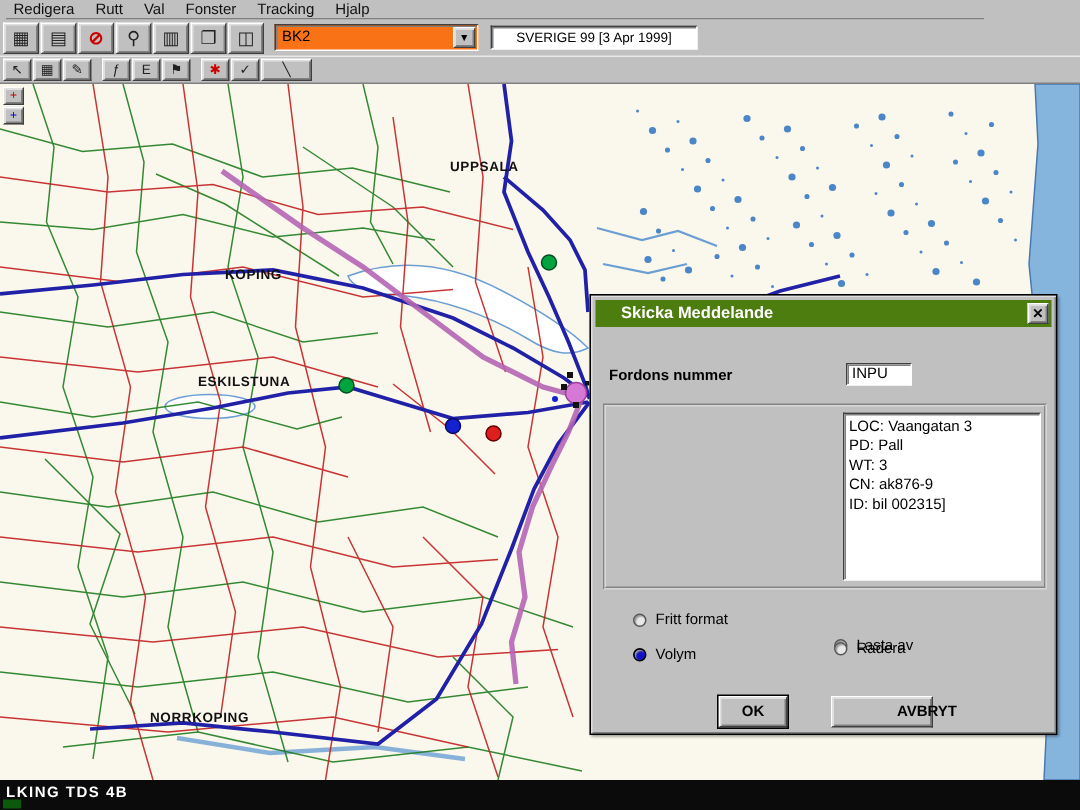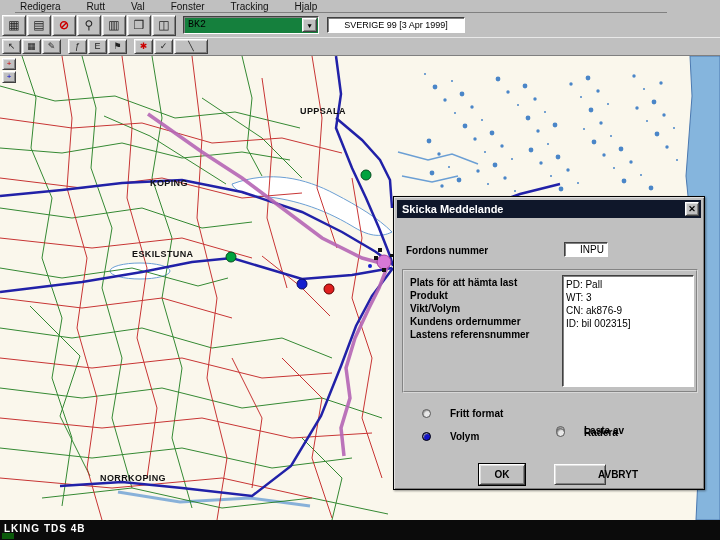--- a/index.html
+++ b/index.html
@@ -6,34 +6,34 @@
   body { font-family: "Liberation Sans", sans-serif; background:#555; }
   .screen { position:relative; width:720px; height:540px; overflow:hidden; background:#c0c0c0; }
 
   
   .raised { background:#c0c0c0; border:1px solid; border-color:#ffffff #404040 #404040 #ffffff;
             box-shadow: inset 1px 1px 0 #dfdfdf, inset -1px -1px 0 #808080; }
   .sunken { background:#ffffff; border:1px solid; border-color:#404040 #ffffff #ffffff #404040;
             box-shadow: inset 1px 1px 0 #808080; }
 
   
-  .menubar { position:absolute; left:15px; top:0; width:652px; height:13px; background:#c0c0c0;
-             display:flex; gap:26px; align-items:center; padding:0 5px; font-size:10px; color:#111;
+  .menubar { position:absolute; left:4px; top:0; width:652px; height:13px; background:#c0c0c0;
+             display:flex; gap:14px; align-items:center; padding:0 5px; font-size:10px; color:#111;
              border-bottom:1px solid #808080; }
   .menu-item { cursor:default; white-space:nowrap; }
 
   
   .toolbar1 { position:absolute; left:0; top:13px; width:720px; height:25px; background:#c0c0c0;
               display:flex; align-items:center; padding-left:2px; border-bottom:1px solid #e8e8e8; }
   .tbtn { width:24px; height:21px; margin-right:1px; font-size:12px; line-height:18px; text-align:center;
           color:#222; cursor:pointer; overflow:hidden; }
   .tbtn.red { color:#cc0000; font-weight:bold; }
-  .combo { position:relative; width:136px; height:18px; margin-left:6px; background:#15803d;
+  .combo { position:relative; width:136px; height:18px; margin-left:6px; background:#f97316;
            border:1px solid; border-color:#404040 #ffffff #ffffff #404040; box-shadow: inset 1px 1px 0 #808080;
-           font-size:10px; line-height:16px; padding-left:4px; color:#000; cursor:pointer;font-family:Liberation Mono, monospace; }
+           font-size:10px; line-height:16px; padding-left:4px; color:#000; cursor:pointer; }
   .combo-arrow { position:absolute; right:1px; top:1px; width:15px; height:14px; font-size:7px; line-height:14px;
                  text-align:center; color:#000; }
   .mapfield { width:138px; height:16px; margin-left:8px; background:#fff;
               border:1px solid; border-color:#404040 #ffffff #ffffff #404040; box-shadow: inset 1px 1px 0 #808080;
               font-size:9px; line-height:14px; text-align:center; color:#000; }
 
   
   .toolbar2 { position:absolute; left:0; top:38px; width:720px; height:18px; background:#c0c0c0;
               display:flex; align-items:center; padding-left:2px; border-bottom:1px solid #808080; }
   .sbtn { width:19px; height:15px; margin-right:1px; font-size:9px; line-height:13px; text-align:center;
@@ -50,34 +50,34 @@
   .mbtn.red { color:#cc0000; } .mbtn.blue { color:#0000cc; }
 
   
   .statusbar { position:absolute; left:0; top:520px; width:720px; height:20px; background:#0b0b0b; }
   .status-text { position:absolute; left:4px; top:3px; font-size:10px; font-weight:bold; color:#fff; letter-spacing:1px; }
   .status-square { position:absolute; left:2px; bottom:1px; width:12px; height:6px; background:#0b5a0b; }
 
   
   .dialog { position:absolute; left:393px; top:196px; width:312px; height:294px; background:#c0c0c0;
             border:1px solid #000; box-shadow: inset 1px 1px 0 #dfdfdf, inset -1px -1px 0 #808080, 1px 1px 2px rgba(0,0,0,.4); }
-  .dialog-title { position:absolute; left:3px; top:3px; right:3px; height:18px; background:#0f172a;
-                  color:#fff; font-size:11px; font-weight:bold; line-height:18px; padding-left:5px; }
+  .dialog-title { position:absolute; left:3px; top:3px; right:3px; height:18px; background:#4d7c0f;
+                  color:#fff; font-size:11px; font-weight:bold; line-height:18px; padding-left:17px; }
   .dialog-close { position:absolute; right:2px; top:2px; width:14px; height:14px; font-size:9px; line-height:12px;
                   text-align:center; color:#000; cursor:pointer; }
   .dlg-message { position:absolute; left:10px; top:28px; font-size:11px; font-weight:bold; color:#000; }
   .dlg-veh-label { position:absolute; left:12px; top:48px; font-size:10px; font-weight:bold; color:#000; }
   .dlg-veh-field { position:absolute; left:170px; top:45px; width:44px; height:15px; font-size:10px; line-height:13px;
-                   padding-left:15px; color:#000; }
+                   padding-left:3px; color:#000; }
   .dlg-panel { position:absolute; left:8px; top:72px; width:296px; height:124px;
                border:2px groove #d8d8d8; }
   .dlg-labels { position:absolute; left:6px; top:5px; font-size:10px; font-weight:bold; color:#000; line-height:13px; }
   .dlg-values { position:absolute; left:158px; top:4px; width:132px; height:112px; font-size:10px; line-height:13px;
                 color:#000; padding:2px 0 0 3px; }
-  .radio-row { position:absolute; display:flex; align-items:center; gap:19px; font-size:10px; font-weight:bold; color:#000; cursor:pointer; }
+  .radio-row { position:absolute; display:flex; align-items:center; gap:6px; font-size:10px; font-weight:normal; color:#000; cursor:pointer; }
   .radio { width:9px; height:9px; border:1px solid #555; border-radius:50%; background:#e8e8e8;
            box-shadow: inset 1px 1px 1px #999; flex:0 0 auto; }
   .radio.sel { background:#1212c8; border-color:#000; }
   .dlg-btn { position:absolute; height:21px; font-size:10px; font-weight:bold; text-align:center; line-height:19px;
              color:#000; cursor:pointer; }
   .dlg-btn.default { outline:1px solid #000; }
 </style>
 </head>
 <body>
 
@@ -286,28 +286,22 @@
     <div class="dialog-title">
       <span>Skicka Meddelande</span>
       <span class="dialog-close raised">✕</span>
     </div>
 
 
     <div class="dlg-veh-label">Fordons nummer</div>
     <div class="dlg-veh-field sunken">INPU</div>
 
     <div class="dlg-panel">
-      <div class="dlg-labels">
-        <div>Plats för att hämta last</div>
-        <div>Produkt</div>
-        <div>Vikt/Volym</div>
-        <div>Kundens ordernummer</div>
-        <div>Lastens referensnummer</div>
-      </div>
       <div class="dlg-values sunken">
+        <div>LOC: Vaangatan 3</div>
         <div>PD: Pall</div>
         <div>WT: 3</div>
         <div>CN: ak876-9</div>
         <div>ID: bil 002315]</div>
       </div>
     </div>
 
     <div class="radio-row" style="left:28px; top:211px;">
       <span class="radio"></span>
       <span>Fritt format</span>
@@ -319,21 +313,21 @@
     <div class="radio-row" style="left:28px; top:234px;">
       <span class="radio sel"></span>
       <span>Volym</span>
     </div>
     <div class="radio-row" style="left:162px; top:230px;">
       <span class="radio"></span>
       <span>Radera</span>
     </div>
 
     <div class="dlg-btn raised default" style="left:85px; top:267px; width:46px;">OK</div>
-    <div class="dlg-btn raised" style="left:160px; top:267px; width:52px;padding-left:43px;">AVBRYT</div>
+    <div class="dlg-btn raised" style="left:160px; top:267px; width:68px;padding-left:43px;">AVBRYT</div>
   </div>
 
   <div class="statusbar">
     <div class="status-text">LKING TDS 4B</div>
     <div class="status-square"></div>
   </div>
 
 </div>
 
 </body></html>

